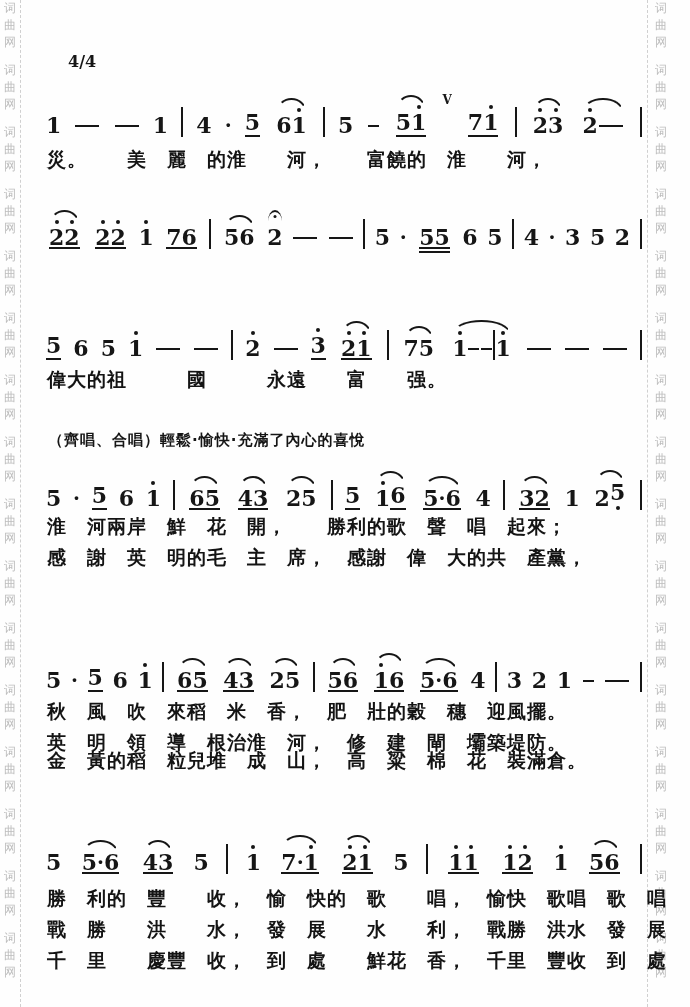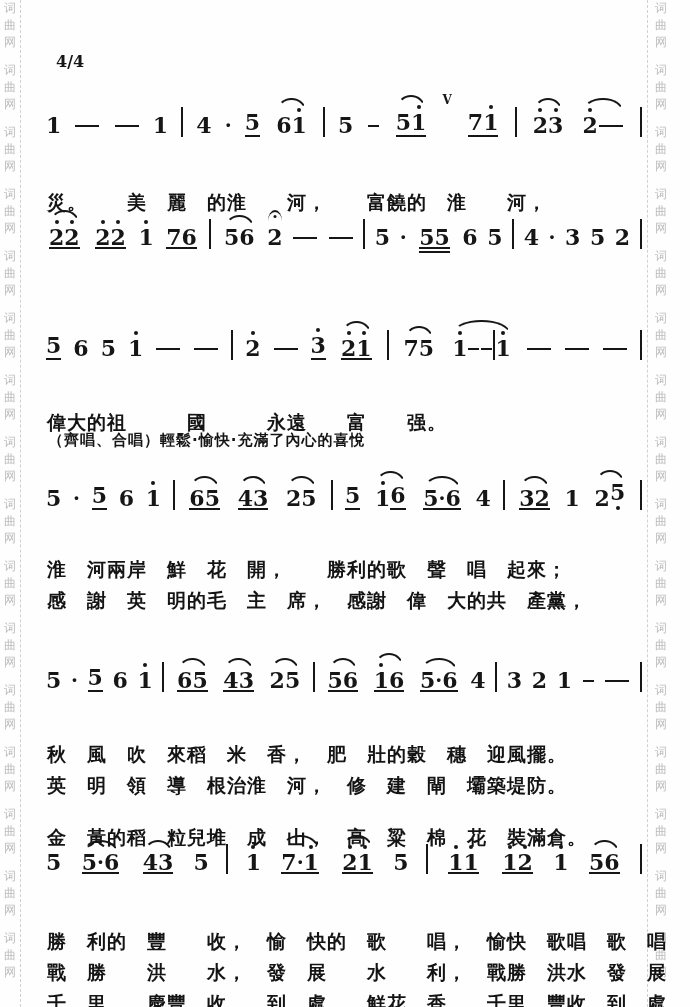--- a/index.html
+++ b/index.html
@@ -5,21 +5,21 @@
   html,body{margin:0;padding:0;background:#e8e8e8;}
   .page{position:relative;width:690px;height:1007px;margin:0 auto;background:#fefefe;overflow:hidden;
         font-family:"DejaVu Sans",sans-serif;color:#161616;}
   
   .wm{position:absolute;top:0;bottom:0;width:20px;color:#bdbdbd;font-size:12px;text-align:center;}
   .wm.l{left:0;border-right:1px dashed #d0d0d0;}
   .wm.r{left:647px;width:42px;border-left:1px dashed #d0d0d0;text-align:left;padding-left:7px;box-sizing:border-box;}
   .wm .gp{margin-bottom:11px;}
   .wm .ch{height:17px;line-height:17px;}
   
-  .ts{position:absolute;left:56px;top:52px;font:700 16px "DejaVu Serif",serif;}
+  .ts{position:absolute;left:68px;top:52px;font:700 16px "DejaVu Serif",serif;}
   .hdr{position:absolute;left:48px;top:431px;font:700 15px "DejaVu Sans",sans-serif;letter-spacing:1px;}
   
   .mrow{position:absolute;left:46px;width:596px;height:44px;display:flex;
         justify-content:space-between;align-items:flex-end;}
   .note{display:inline-flex;flex-direction:column;align-items:center;position:relative;}
   .dg{font:700 22px "DejaVu Serif",serif;line-height:24px;font-style:normal;}
   .note.ul .dg{border-bottom:2px solid #161616;padding-bottom:1px;}
   .hd,.ld{width:4px;height:4px;border-radius:50%;background:#161616;}
   .hd{margin-bottom:1px;}
   .ld{margin-top:2px;}
@@ -33,21 +33,21 @@
   .pdot{font:700 20px "DejaVu Serif",serif;line-height:24px;}
   .bar{width:2px;height:30px;background:#161616;}
   .br{font:700 12px "DejaVu Serif",serif;align-self:flex-start;margin-top:0;}
   .grp{display:inline-flex;align-items:flex-end;position:relative;padding:11px 3px 0;}
   .grp.slur::before{content:"";position:absolute;top:1px;left:4px;right:4px;height:9px;
       border:2px solid transparent;border-top:2px solid #161616;border-radius:50%/100% 100% 0 0;}
   .gul{position:absolute;left:3px;right:3px;bottom:0;height:2px;background:#161616;}
   .gul.g2{bottom:-4px;}
   
   .lyr{position:absolute;left:47px;font:700 19px "DejaVu Sans",sans-serif;
-       letter-spacing:1px;white-space:nowrap;color:#141414;margin-top:43px;}
+       letter-spacing:1px;white-space:nowrap;color:#141414;}
 </style>
 </head>
 <body>
 
 <div class="page">
 
   <div class="wm l">
       <div class="gp">
         <div class="ch">词</div>
         <div class="ch">曲</div>
@@ -654,21 +654,21 @@
       <span class="dash s">
         <i></i>
       </span>
       <span class="dash">
         <i></i>
       </span>
       <span class="bar"></span>
     </div>
   <div class="lyr" style="top:730px">英　明　領　導　根治淮　河，　修　建　閘　壩築堤防。</div>
   <div class="lyr" style="top:699px">秋　風　吹　來稻　米　香，　肥　壯的穀　穗　迎風擺。</div>
-  <div class="lyr" style="top:782px">金　黃的稻　粒兒堆　成　山，　高　粱　棉　花　裝滿倉。</div>
+  <div class="lyr" style="top:748px">金　黃的稻　粒兒堆　成　山，　高　粱　棉　花　裝滿倉。</div>
 
   <div class="mrow" style="top:830px">
       <span class="note">
         <b class="dg">5</b>
       </span>
       <span class="grp slur">
         <span class="note">
           <b class="dg">5</b>
         </span>
         <span class="pdot">·</span>

